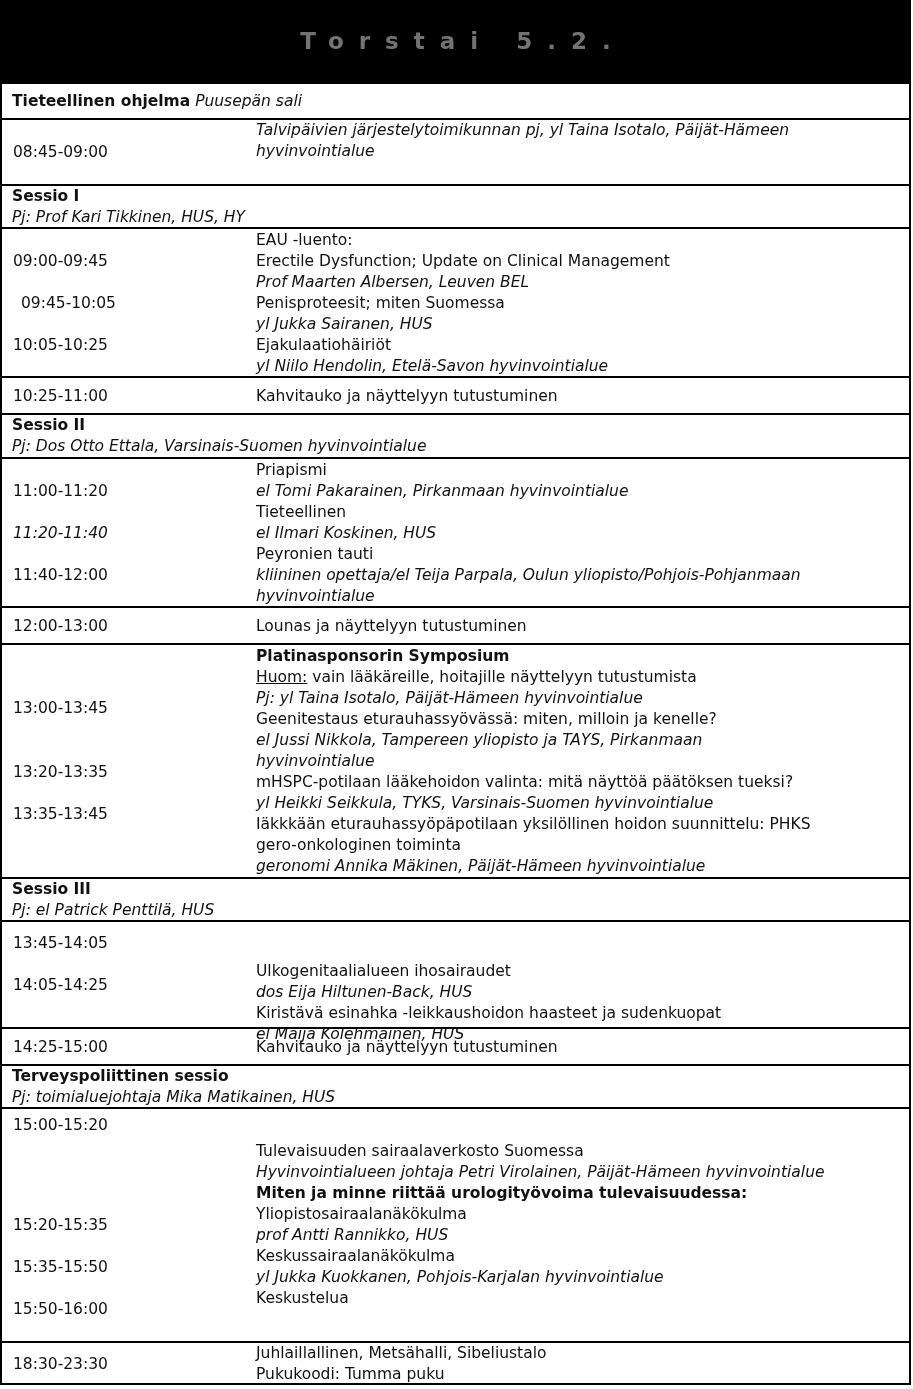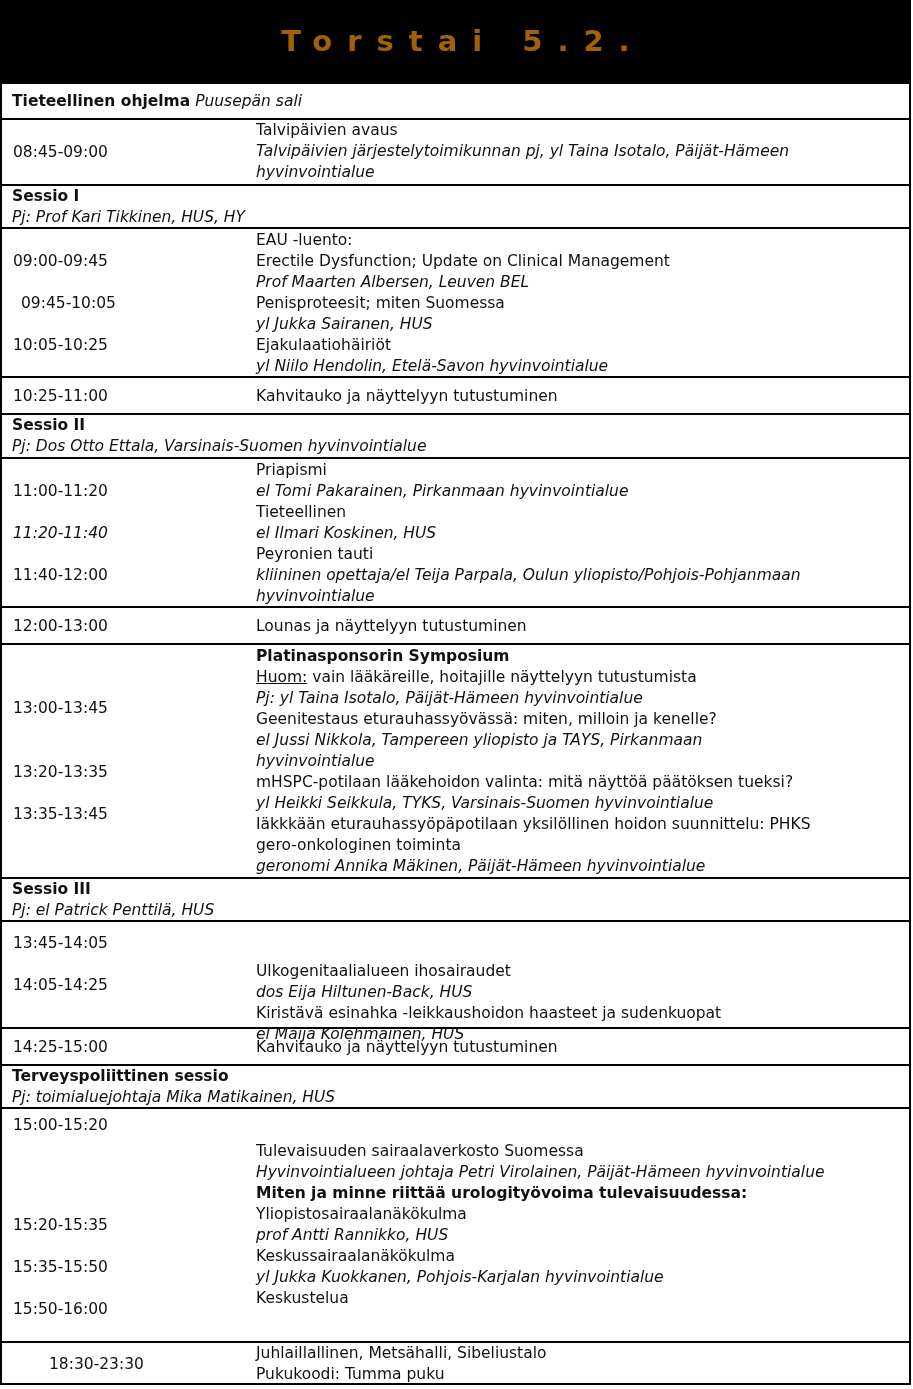--- a/index.html
+++ b/index.html
@@ -1,19 +1,19 @@
 <!DOCTYPE html>
 <html><head>
 <meta charset="utf-8">
 <style>
   html, body { margin: 0; padding: 0; background: #ffffff; }
   body { width: 913px; height: 1389px; overflow: hidden; font-family: "DejaVu Sans", sans-serif; font-size: 15.5px; color: #111; }
   .page { position: relative; width: 911px; height: 1385px; border-left: 2px solid #000; border-right: 2px solid #000; border-bottom: 2px solid #000; box-sizing: border-box; }
   .title-bar { background: #000; height: 82px; display: flex; align-items: center; justify-content: center; }
-  .title-bar span { color: #a16207; font-weight: bold; font-size: 29px; letter-spacing: 15px; padding-left: 15px; }
+  .title-bar span { color: #737373; font-weight: bold; font-size: 23px; letter-spacing: 15px; padding-left: 15px; }
   .row { position: absolute; left: 0; right: 0; border-top: 2px solid #000; box-sizing: border-box; }
   .hdr { padding: 0 10px; }
   .hdr .l1 { line-height: 21px; }
   .b { font-weight: bold; }
   .i { font-style: italic; }
   .u { text-decoration: underline; }
   .time { position: absolute; left: 11px; line-height: 21px; white-space: nowrap; }
   .content { position: absolute; left: 254px; right: 8px; line-height: 21px; }
   .line { white-space: nowrap; }
 </style>
@@ -26,21 +26,20 @@
   </div>
 
   <div class="row hdr" style="top:82px;height:36px;padding-top:8px;">
     <span class="b">Tieteellinen ohjelma</span>
     <span class="i">Puusepän sali</span>
   </div>
 
   <div class="row" style="top:118px;height:66px;">
     <div class="time" style="top:22px;">08:45-09:00</div>
     <div class="content" style="top:0px;">
-      <div class="line">Talvipäivien avaus</div>
       <div class="line i">Talvipäivien järjestelytoimikunnan pj, yl Taina Isotalo, Päijät-Hämeen</div>
       <div class="line i">hyvinvointialue</div>
     </div>
   </div>
 
   <div class="row hdr" style="top:184px;height:43px;">
     <div class="l1 b">Sessio I</div>
     <div class="l1 i">Pj: Prof Kari Tikkinen, HUS, HY</div>
   </div>
 
@@ -151,19 +150,19 @@
       <div class="line b">Miten ja minne riittää urologityövoima tulevaisuudessa:</div>
       <div class="line">Yliopistosairaalanäkökulma</div>
       <div class="line i">prof Antti Rannikko, HUS</div>
       <div class="line">Keskussairaalanäkökulma</div>
       <div class="line i">yl Jukka Kuokkanen, Pohjois-Karjalan hyvinvointialue</div>
       <div class="line">Keskustelua</div>
     </div>
   </div>
 
   <div class="row" style="top:1341px;height:44px;">
-    <div class="time" style="top:11px;margin-left:36px;">18:30-23:30</div>
+    <div class="time" style="top:11px;">18:30-23:30</div>
     <div class="content" style="top:0px;">
       <div class="line">Juhlaillallinen, Metsähalli, Sibeliustalo</div>
       <div class="line">Pukukoodi: Tumma puku</div>
     </div>
   </div>
 </div>
 
 </body></html>

